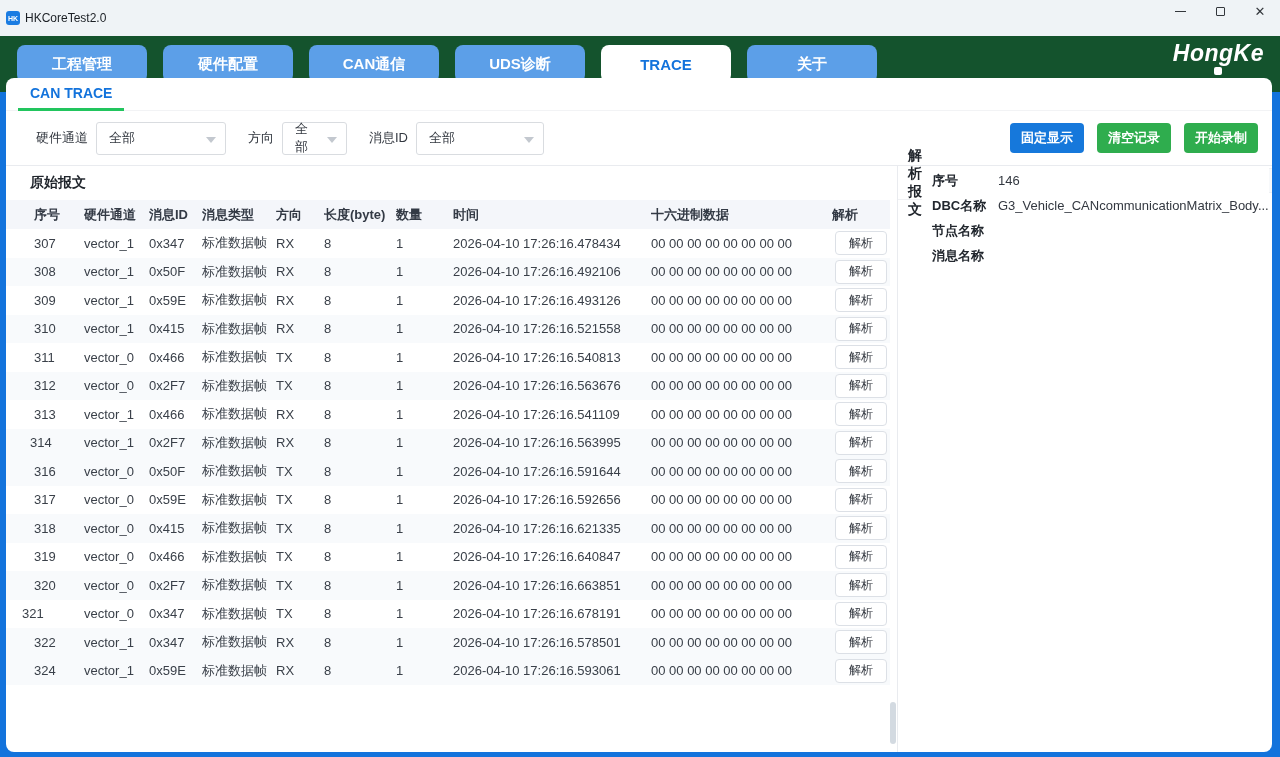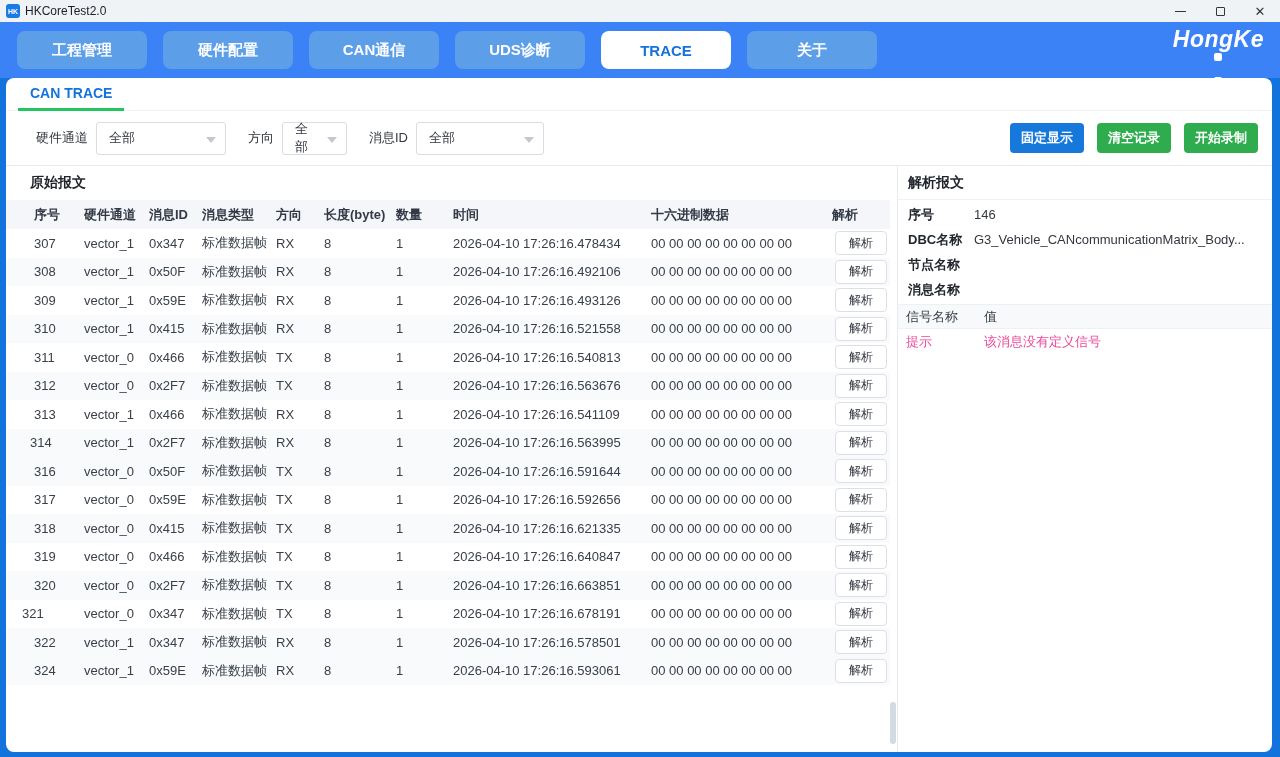--- a/index.html
+++ b/index.html
@@ -1,34 +1,34 @@
 <!DOCTYPE html>
 <html><head>
 <meta charset="utf-8">
 <style>
   * { margin:0; padding:0; box-sizing:border-box; }
   html,body { width:1280px; height:757px; overflow:hidden;
     font-family:"Liberation Sans","DejaVu Sans",sans-serif; }
   body { background:#1373DC; position:relative; }
 
   
-  .titlebar { height:22px; background:#EFF3F6; display:flex; align-items:center; position:relative; }
+  .titlebar { height:36px; background:#EFF3F6; display:flex; align-items:center; position:relative; }
   .app-icon { width:14px; height:14px; background:#1A7CE2; border-radius:3px; margin:0 5px 0 6px;
     color:#fff; font-size:7px; font-weight:bold; display:flex; align-items:center; justify-content:center; }
   .app-title { font-size:12px; color:#1B1F24; }
   .win-controls { position:absolute; right:0; top:0; height:22px; display:flex; }
   .win-btn { width:40px; height:22px; display:flex; align-items:center; justify-content:center; cursor:default; }
   .ic-min { width:11px; height:1px; background:#33373C; display:block; }
   .ic-restore { width:9px; height:9px; border:1px solid #33373C; border-radius:1px; position:relative; background:#EFF3F6; }
   .ic-restore:before { content:""; position:absolute; top:-3px; left:2px; width:9px; height:9px;
     border:1px solid #33373C; border-radius:1px; z-index:-1; }
   .ic-close { font-size:13px; color:#33373C; line-height:1; }
 
   
-  .navbar { height:56px; background:#3b82f6; position:relative; display:flex; align-items:center; }
+  .navbar { height:56px; background:#14532d; position:relative; display:flex; align-items:center; }
   .nav-btn { position:absolute; top:9px; height:38px; width:130px; border:none; border-radius:8px;
     background:#5C9FE8; color:#fff; font-size:15px; font-weight:bold; cursor:pointer;
     font-family:inherit; display:flex; align-items:center; justify-content:center; }
   .nav-btn.active { background:#fff; color:#1373DC; }
   .logo { position:absolute; right:16px; top:4px; text-align:right; color:#fff; }
   .logo-name { font-size:23px; font-weight:800; font-style:italic; letter-spacing:.5px; line-height:26px; }
   .logo-sub { display:flex; align-items:center; justify-content:flex-end; gap:16px; margin-top:1px;flex-direction:column; }
   .logo-dot { width:8px; height:8px; background:#fff; border-radius:2px; display:inline-block; }
   .logo-cn { font-size:10px; font-weight:bold; margin-left:3px; }
 
@@ -69,21 +69,21 @@
   table.msg tr.alt td { background:#F8FAFC; }
   td.c-parse, th.c-parse { text-align:center; }
   .parse-btn { width:52px; height:24px; background:#fff; border:1px solid #DCE0E6; border-radius:4px;
     font-size:12px; color:#333840; font-family:inherit; cursor:pointer; padding:0; }
   tr.alt .parse-btn { background:#fff; }
 
   .vscroll { position:absolute; right:1px; top:35px; bottom:2px; width:6px; }
   .vscroll .thumb { position:absolute; bottom:6px; left:0; width:6px; height:42px; background:#D3DAE1; border-radius:3px; }
 
   
-  .right-panel { flex:1; display:flex; flex-direction:column; min-width:0; }
+  .right-panel { flex:1; display:flex; min-width:0; }
   .right-panel .panel-title { padding-left:10px; border-bottom:1px solid #F0F1F4; }
   .fields { padding-top:2px; }
   .field-row { height:25px; display:flex; align-items:center; padding-left:10px; font-size:13px; }
   .field-label { width:66px; font-weight:bold; color:#22272E; flex:none; }
   .field-value { color:#333840; white-space:nowrap; overflow:hidden; }
   .sig-header { height:25px; display:flex; align-items:center; padding-left:8px; background:#F7F9FB;
     border-top:1px solid #EEF0F3; border-bottom:1px solid #EEF0F3; font-size:13px; color:#3A4049; margin-top:2px; }
   .sig-row { height:26px; display:flex; align-items:center; padding-left:8px; font-size:13px; color:#ec4899; }
   .sig-name { width:78px; flex:none; }
 </style>

